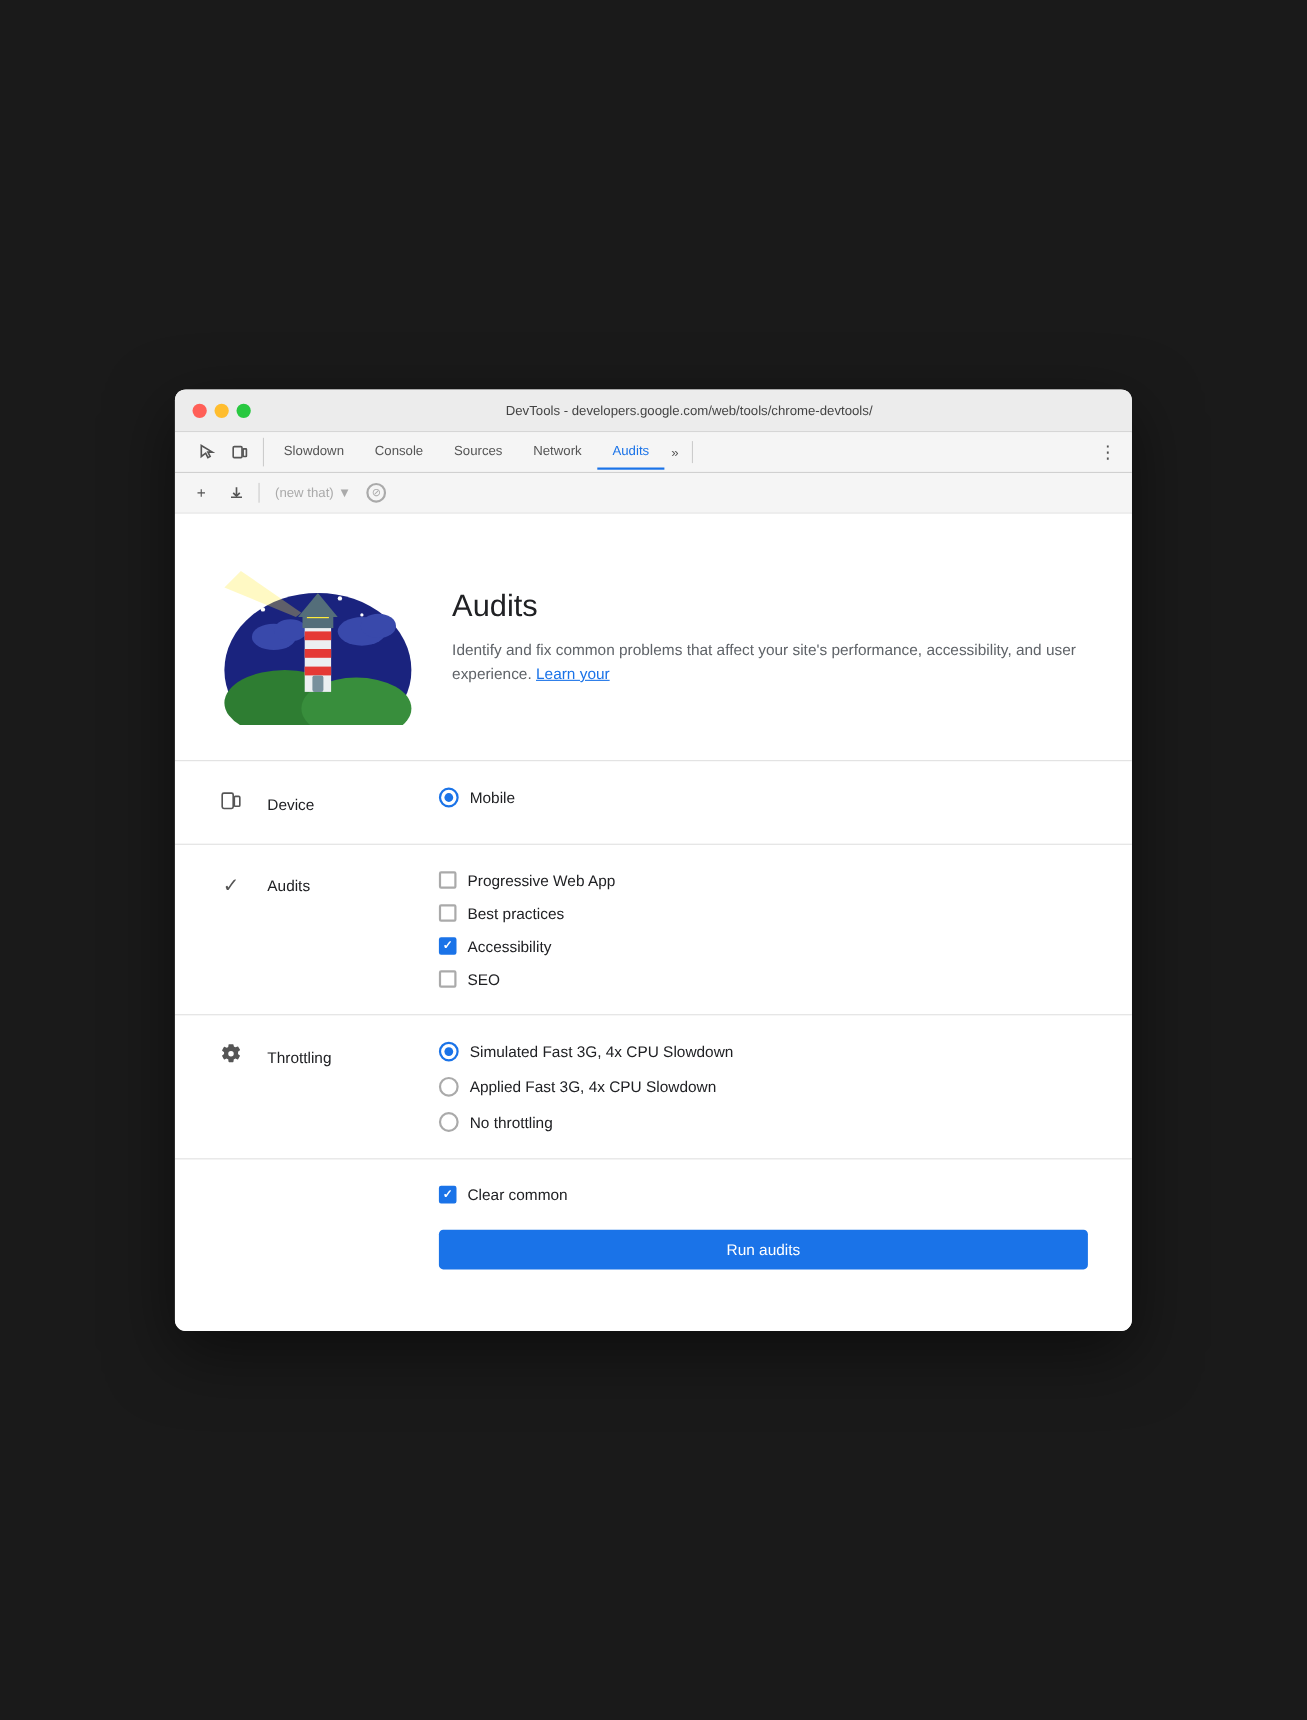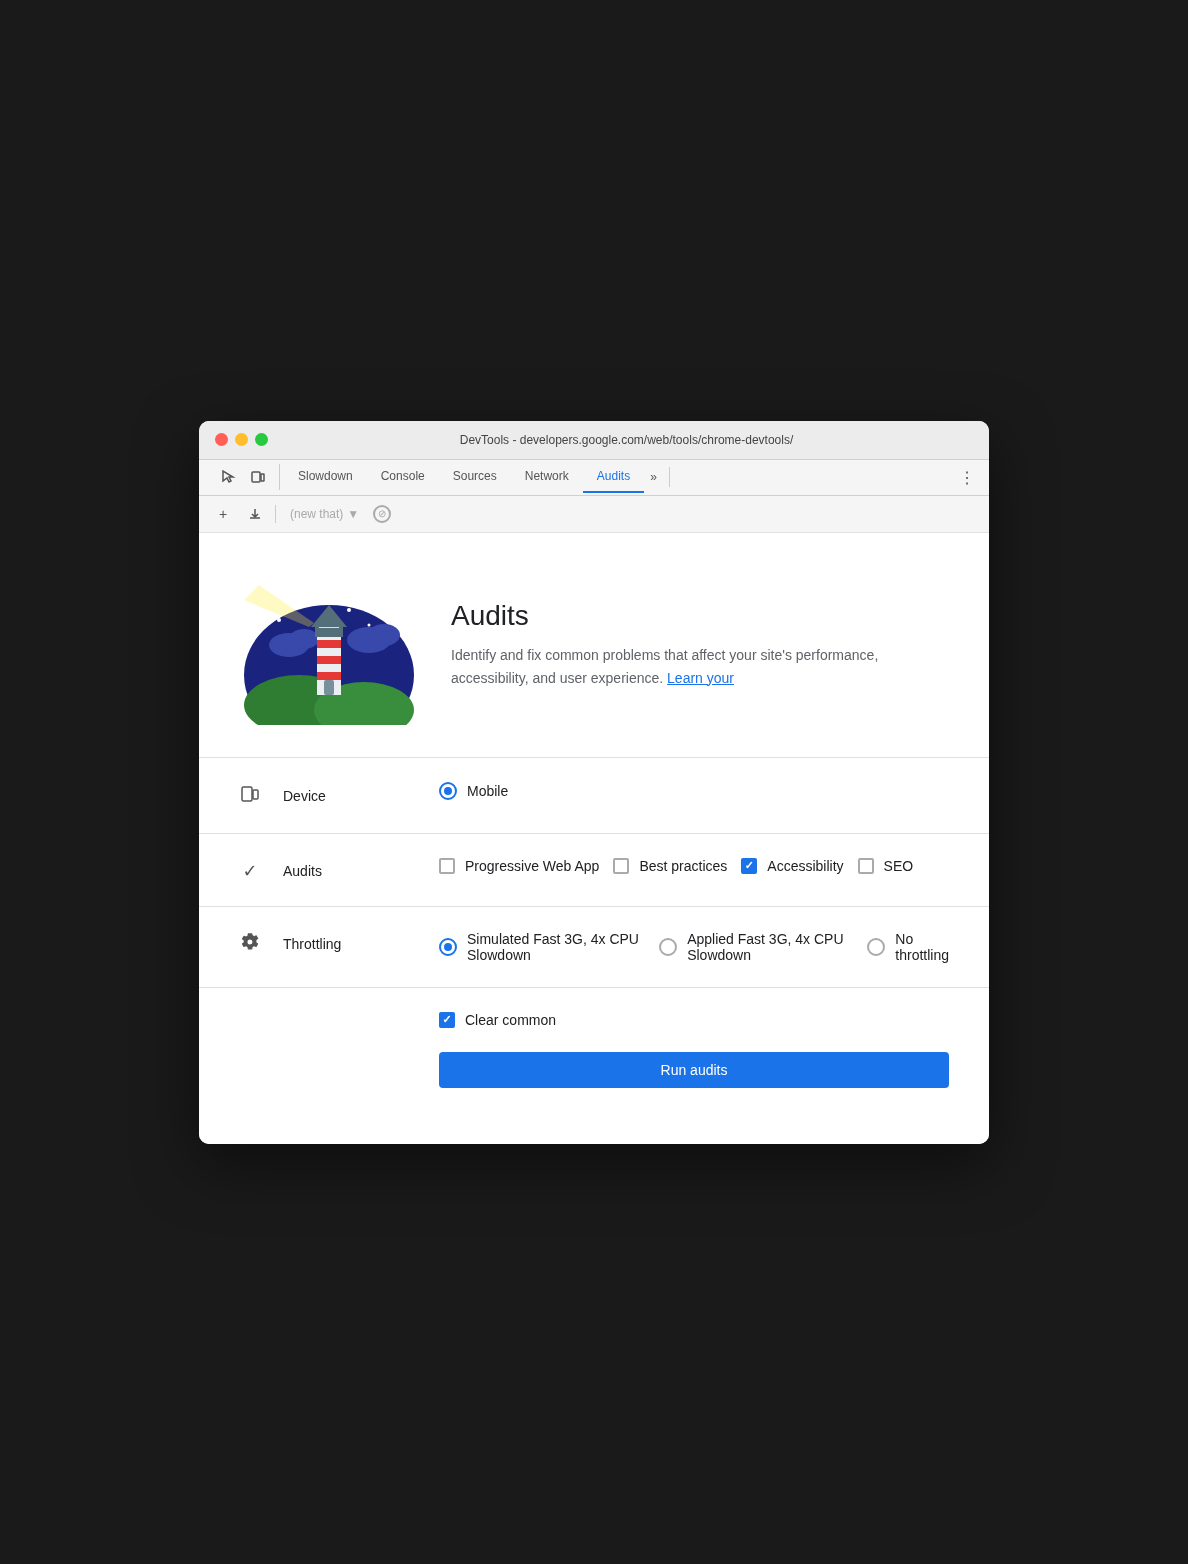--- a/index.html
+++ b/index.html
@@ -5,21 +5,21 @@
     * { box-sizing: border-box; margin: 0; padding: 0; }
     body {
       background: #1a1a1a;
       display: flex;
       justify-content: center;
       align-items: center;
       min-height: 100vh;
       font-family: -apple-system, BlinkMacSystemFont, 'Segoe UI', Arial, sans-serif;
     }
     .window {
-      width: 790px;
+      width: 870px;
       background: #fff;
       border-radius: 10px;
       overflow: hidden;
       box-shadow: 0 20px 60px rgba(0,0,0,0.5);
     }
     
     .titlebar {
       background: #ececec;
       padding: 12px 16px;
       display: flex;
@@ -203,21 +203,21 @@
     }
     .section-label-icon {
       font-size: 18px;
       color: #555;
       width: 22px;
       text-align: center;
     }
     .section-options {
       flex: 1;
       display: flex;
-      flex-direction: row;
+      flex-direction: column;
       gap: 14px;
     }
     
     .radio-option {
       display: flex;
       align-items: center;
       gap: 10px;
       font-size: 14px;
       color: #202124;
       cursor: pointer;

